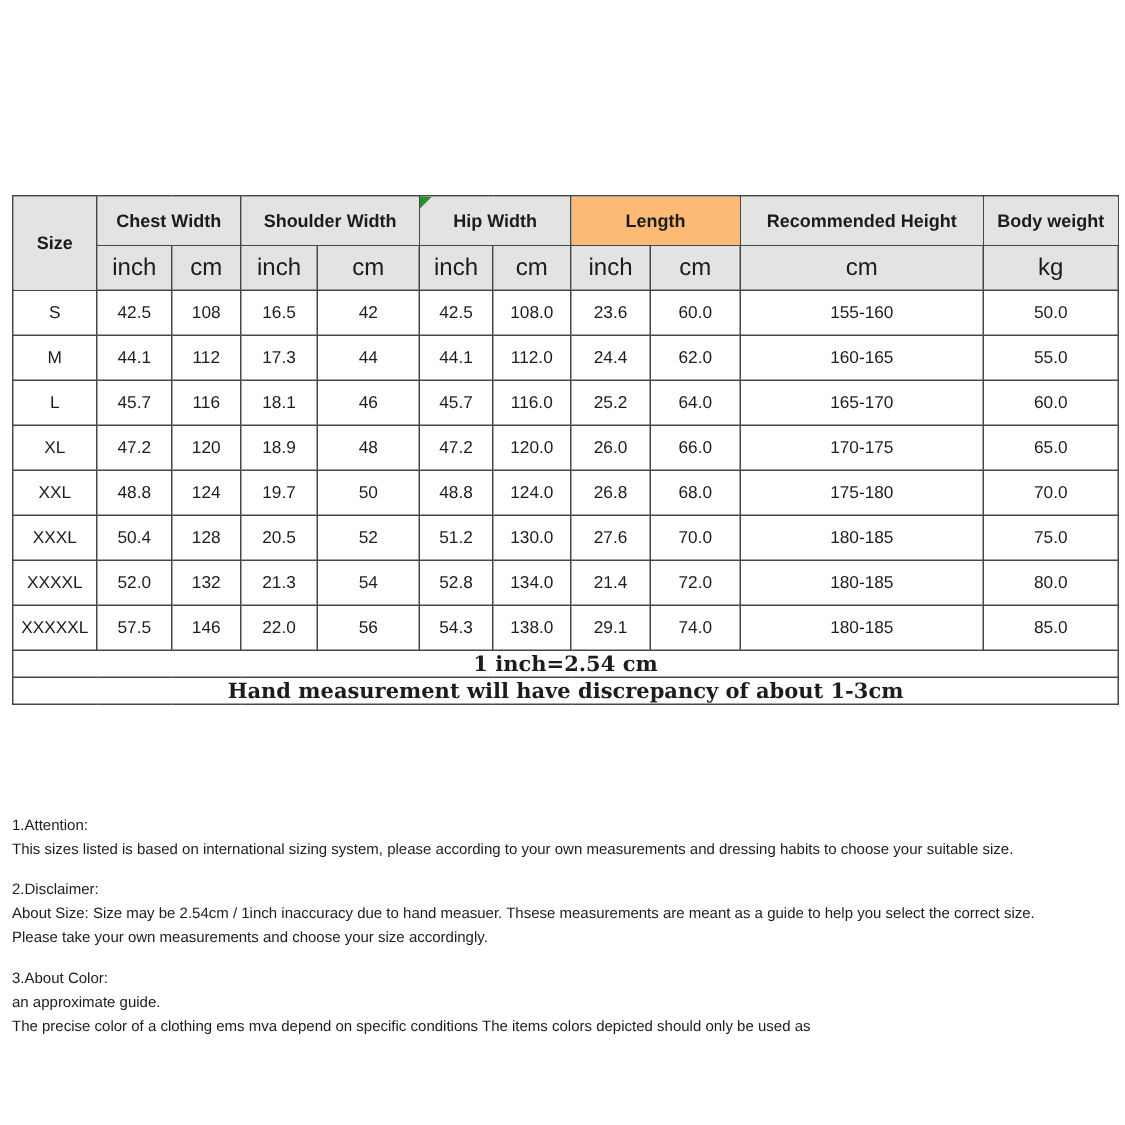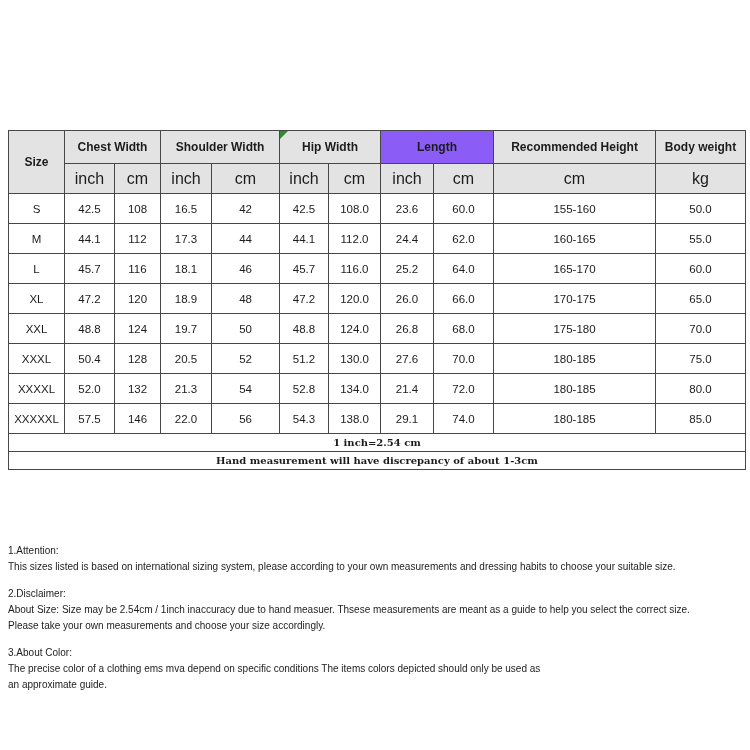--- a/index.html
+++ b/index.html
@@ -52,21 +52,21 @@
   }
   tr.data-row td {
     background: #ffffff;
     font-size: 11.5px;
     height: 29px;
   }
   tr.note-row td {
     background: #ffffff;
     font-family: "DejaVu Serif", serif;
     font-weight: bold;
-    font-size: 10px;
+    font-size: 14px;
     height: 17px;
   }
   .corner-marker {
     position: absolute;
     top: 0;
     left: 0;
     width: 0;
     height: 0;
     border-style: solid;
     border-width: 4px;
@@ -103,21 +103,21 @@
         <col style="width: 60px;">
         <col style="width: 162px;">
         <col style="width: 90px;">
       </colgroup>
     <thead id="size-table-head">
         <tr class="group-row">
           <th rowspan="2" style="background: rgb(227, 227, 227);">Size</th>
           <th colspan="2" style="background: rgb(227, 227, 227);">Chest Width</th>
           <th colspan="2" style="background: rgb(227, 227, 227);">Shoulder Width</th>
           <th colspan="2" style="background: rgb(227, 227, 227);">Hip Width<span class="corner-marker" style="border-top-color: rgb(46, 139, 46); border-left-color: rgb(46, 139, 46);"></span></th>
-          <th colspan="2" style="background: #8b5cf6;">Length</th>
+          <th colspan="2" style="background: #fdba74;">Length</th>
           <th colspan="1" style="background: rgb(227, 227, 227);">Recommended Height</th>
           <th colspan="1" style="background: rgb(227, 227, 227);">Body weight</th>
         </tr>
         <tr class="unit-row">
           <th style="background: rgb(227, 227, 227);">inch</th>
           <th style="background: rgb(227, 227, 227);">cm</th>
           <th style="background: rgb(227, 227, 227);">inch</th>
           <th style="background: rgb(227, 227, 227);">cm</th>
           <th style="background: rgb(227, 227, 227);">inch</th>
           <th style="background: rgb(227, 227, 227);">cm</th>
@@ -246,18 +246,18 @@
       <p>1.Attention:</p>
       <p>This sizes listed is based on international sizing system, please according to your own measurements and dressing habits to choose your suitable size.</p>
     </div>
     <div class="footnote">
       <p>2.Disclaimer:</p>
       <p>About Size: Size may be 2.54cm / 1inch inaccuracy due to hand measuer. Thsese measurements are meant as a guide to help you select the correct size.</p>
       <p>Please take your own measurements and choose your size accordingly.</p>
     </div>
     <div class="footnote">
       <p>3.About Color:</p>
+      <p>an approximate guide.</p>
       <p>The precise color of a clothing ems mva depend on specific conditions The items colors depicted should only be used as</p>
-      <p>an approximate guide.</p>
     </div>
   </div>
 
 </div>
 
 </body></html>

